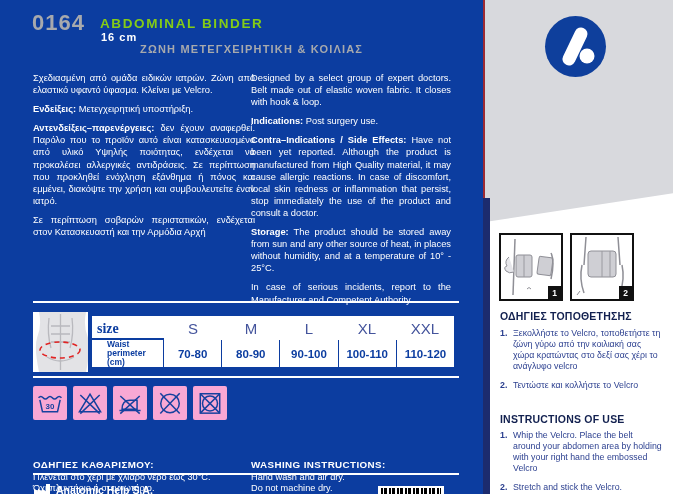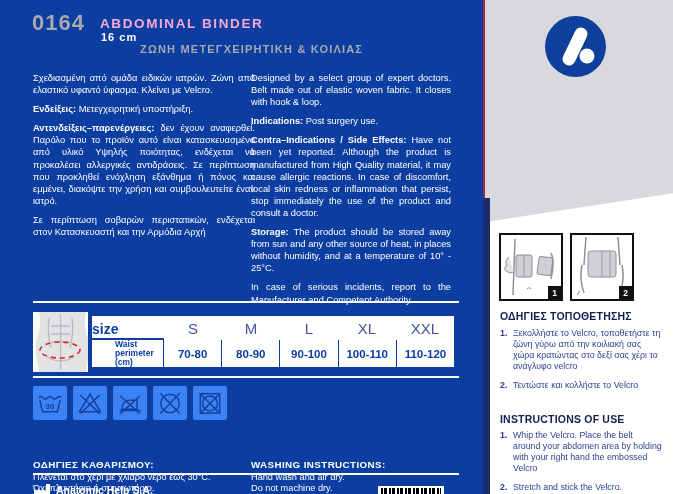--- a/index.html
+++ b/index.html
@@ -6,52 +6,52 @@
   .page{
     position:relative;width:673px;height:494px;overflow:hidden;
     background:#0c3da0;
     font-family:"Liberation Sans",sans-serif;
     -webkit-font-smoothing:antialiased;
   }
   .abs{position:absolute;}
 
   
   .code{left:32px;top:10px;font-size:22px;font-weight:bold;color:#a7a9ad;letter-spacing:1px;}
-  .title{left:100px;top:16px;font-size:13.5px;font-weight:bold;color:#f9a8d4;letter-spacing:1.6px;}
+  .title{left:100px;top:16px;font-size:13.5px;font-weight:bold;color:#84cc16;letter-spacing:1.6px;}
   .size-cm{left:101px;top:31px;font-size:11px;font-weight:bold;color:#ffffff;letter-spacing:1px;}
   .subtitle{left:100px;top:43px;font-size:11px;font-weight:bold;color:#a7a9ad;letter-spacing:1.2px;margin-left:40px;}
 
   
   .col{color:#fff;font-size:9.3px;line-height:12.1px;text-align:justify;}
   .col-gr{left:33px;top:72px;width:222px;}
   .col-en{left:251px;top:72px;width:200px;}
   .col p{margin:0 0 7px 0;}
   .col b{font-weight:bold;}
 
   .hr{background:#ffffff;height:1.5px;left:33px;width:426px;}
   .hr1{top:301px;}
   .hr2{top:376px;}
   .hr3{top:473px;}
 
   
   .torso-box{left:33px;top:312px;width:55px;height:60px;background:#fff;}
   .size-table{left:92px;top:316px;width:362px;height:51px;background:#fff;display:flex;flex-direction:column;}
   .st-row{display:flex;flex:1;}
-  .st-label{width:72px;display:flex;align-items:center;box-sizing:border-box;padding-left:23px;}
-  .st-size-word{font-size:14px;font-weight:bold;color:#0c3da0;border-bottom:2.5px solid #0c3da0;width:72px;display:flex;align-items:flex-end;box-sizing:border-box;padding-bottom:1px;}
+  .st-label{width:72px;display:flex;align-items:center;box-sizing:border-box;padding-left:15px;}
+  .st-size-word{font-size:14px;font-weight:bold;color:#0c3da0;border-bottom:2.5px solid #0c3da0;width:72px;display:flex;align-items:flex-end;box-sizing:border-box;padding-left:5px;padding-bottom:1px;font-family:Liberation Serif, serif;}
   .st-cell{flex:1;display:flex;align-items:center;justify-content:center;}
   .st-letters .st-cell{font-size:15px;color:#44549c;}
   .st-values{border-top:0;}
   .st-values .st-label{font-size:8.5px;font-weight:bold;color:#0c3da0;line-height:9px;border-right:1.5px solid #0c3da0;}
   .st-values .st-cell{font-size:11.5px;font-weight:bold;color:#0c3da0;}
   .st-values .st-cell + .st-cell{border-left:1.5px solid #0c3da0;}
 
   
   .care-icons{left:33px;top:386px;display:flex;gap:6px;}
-  .care{width:34px;height:34px;background:#3b82f6;border-radius:2px;display:flex;align-items:center;justify-content:center;}
+  .care{width:34px;height:34px;background:#f9a8d4;border-radius:2px;display:flex;align-items:center;justify-content:center;}
 
   
   .wash{color:#fff;margin-top:28px;}
   .wash-gr{left:33px;top:431px;width:215px;}
   .wash-en{left:251px;top:431px;width:200px;}
   .wash-title{font-size:9.8px;font-weight:bold;letter-spacing:.4px;margin-bottom:2px;}
   .wash-line{font-size:9.2px;line-height:11.3px;}
 
   
   .factory{left:33px;top:482px;}

